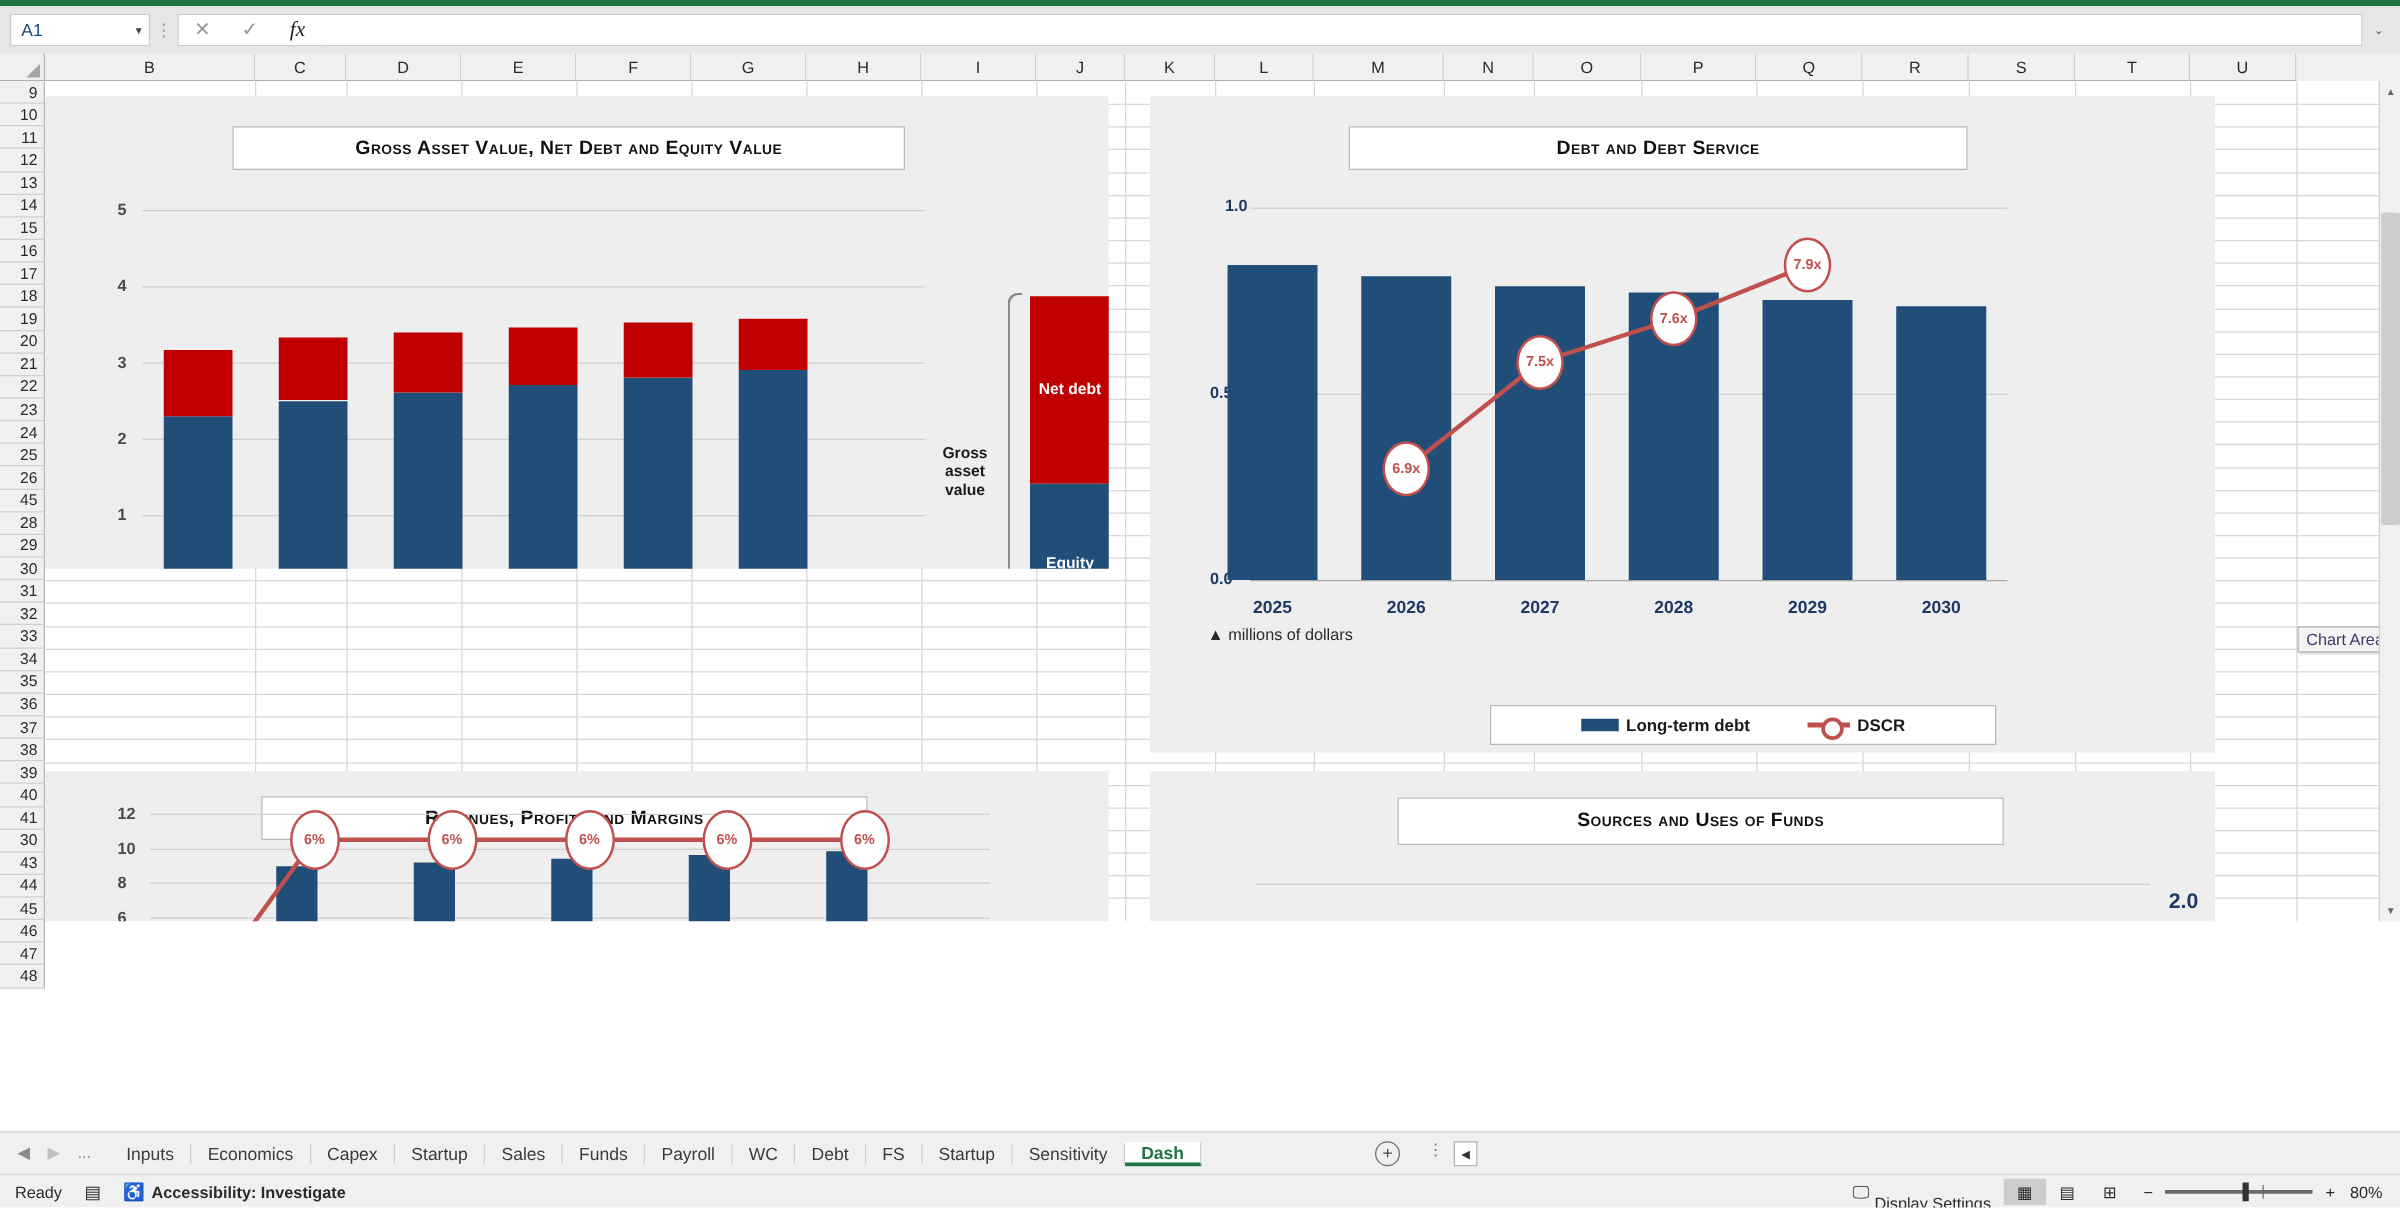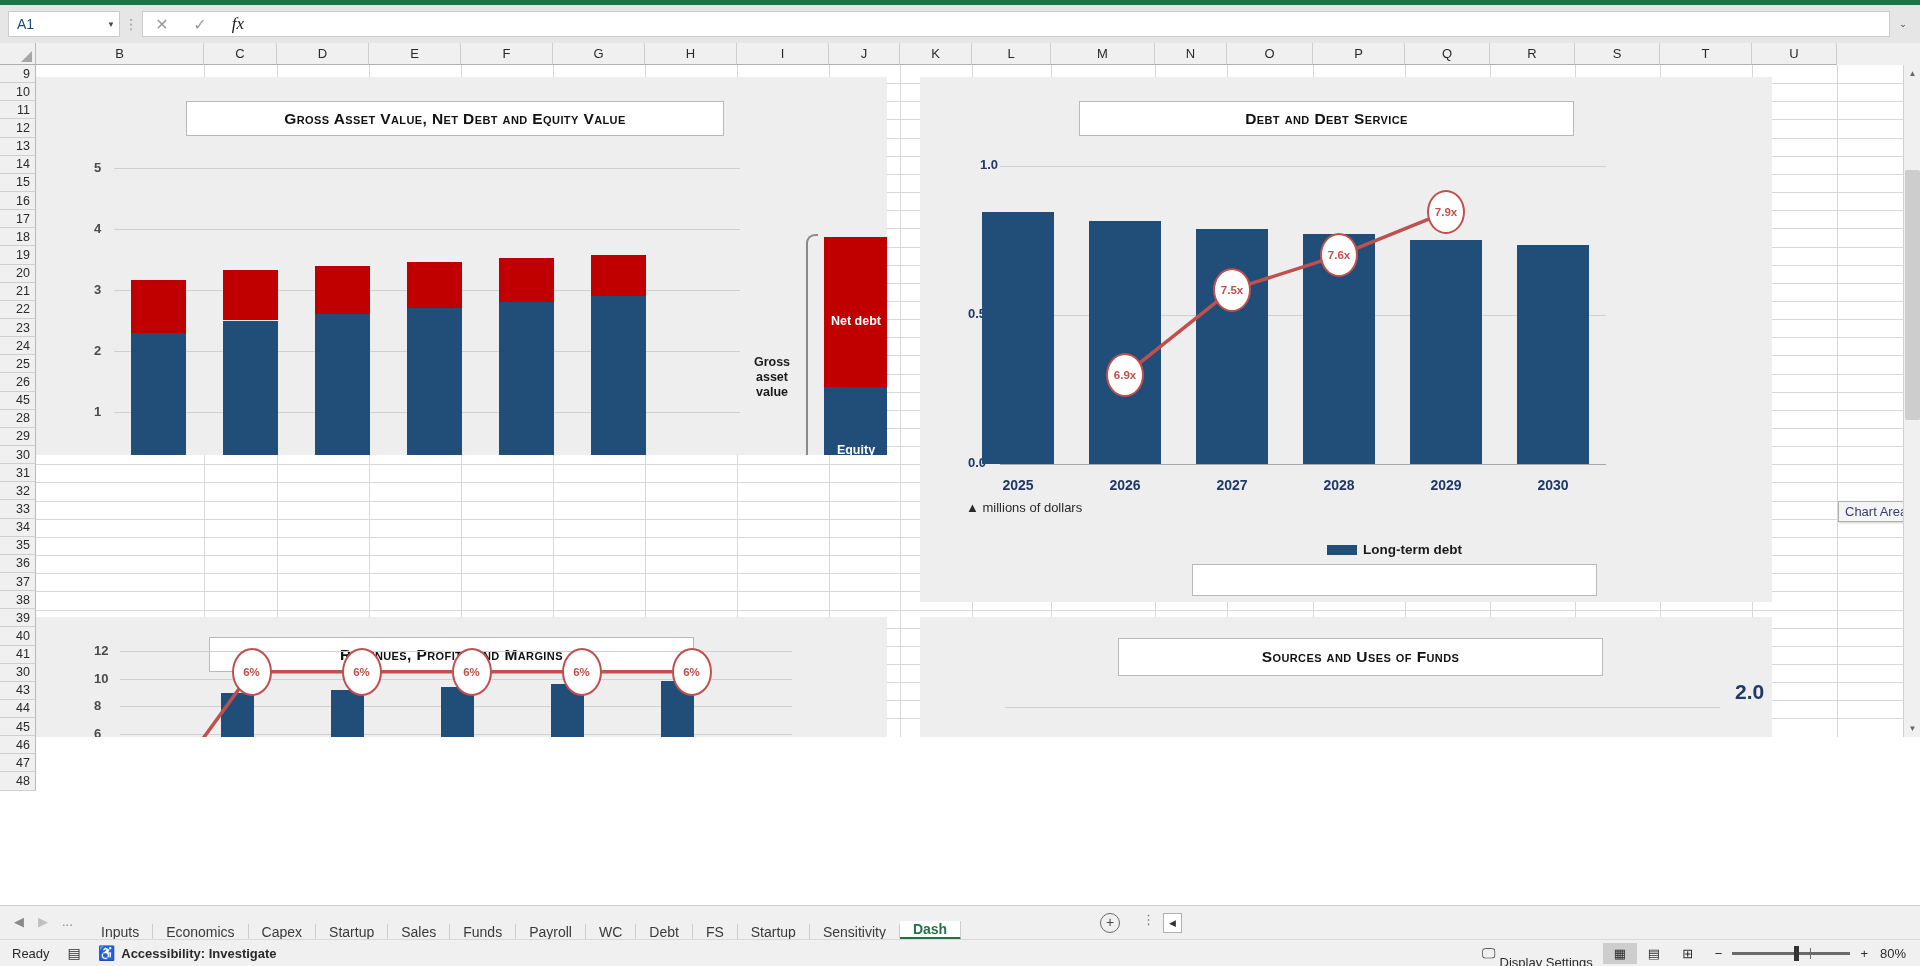--- a/index.html
+++ b/index.html
@@ -101,21 +101,21 @@
   
   .vscroll { position:absolute; right:0; top:65px; width:17px; height:672px; background:#f0f0f0; border-left:1px solid #d0d0d0;}
   .vthumb { position:absolute; left:1px; top:105px; width:15px; height:250px; background:#cdcdcd; border-radius:2px;}
   .sbtn { position:absolute; left:0; width:17px; height:17px; background:#f0f0f0; text-align:center; font-size:8px; color:#666; line-height:17px;}
   .hscroll { position:absolute; left:1205px; bottom:44px; width:700px; height:17px; background:#f0f0f0; }
   .hthumb { position:absolute; left:3px; top:1px; width:640px; height:15px; background:#cdcdcd; border-radius:2px;}
 
   
   .tabbar { position:absolute; left:0; bottom:27px; width:1920px; height:34px; background:#f0f0f0; border-top:1px solid #d0d0d0;}
   .tabnav { position:absolute; left:14px; top:8px; display:flex; gap:14px; font-size:13px; color:#8a8a8a;}
-  .tabs { position:absolute; left:88px; top:0; display:flex; height:34px; align-items:flex-end;}
+  .tabs { position:absolute; left:88px; top:0; display:flex; height:34px; align-items:center;}
   .tab { display:flex; align-items:center; padding:0 13px; font-size:14px; color:#3a3a3a;
      border-right:1px solid #cdcdcd; }
   .tab.active { background:#fff; color:#217346; font-weight:bold; border-bottom:3px solid #217346;
      border-right:1px solid #cdcdcd; }
   .addsheet { position:absolute; left:1100px; top:7px; width:20px; height:20px; border:1.6px solid #6a6a6a;
      border-radius:50%; color:#4a4a4a; font-size:14px; text-align:center; line-height:17px;}
   .tabdots { position:absolute; left:1142px; top:10px; color:#7a7a7a; font-size:13px; line-height:7px;}
   .tabsplit { position:absolute; left:1163px; top:7px; width:19px; height:20px; background:#fff; border:1px solid #b0b0b0;
      text-align:center; font-size:9px; line-height:19px; color:#333;}
 
@@ -312,21 +312,21 @@
           <div class="bar red" style="left: 463px; top: 181.28px; width: 55px; height: 43.92px;"></div>
           <div class="bar navy" style="left: 555px; top: 219.1px; width: 55px; height: 176.9px;"></div>
           <div class="bar red" style="left: 555px; top: 177.62px; width: 55px; height: 41.48px;"></div>
         </div>
       <div id="gav-cats"></div>
 
       <div class="brace" style="left:770px; top:157px; width:12px; height:303px;"></div>
       <div class="gav" style="left:706px; top:278px; width:60px;">Gross asset value</div>
       <div class="bar red" style="left:788px; top:160px; width:64px; height:150px;"></div>
       <div class="bar navy" style="left:788px; top:310px; width:64px; height:150px;"></div>
-      <div class="stackLbl" style="left:788px; top:237px; width:64px;">Net debt</div>
+      <div class="stackLbl" style="left:788px; top:227px; width:64px;">Net debt</div>
       <div class="stackLbl" style="left:788px; top:366px; width:64px;">
         <span>Equity value</span>
       </div>
 
     </div>
 
     <div class="panel" style="left:884px; top:12px; width:852px; height:525px;">
       <div class="chartTitle" style="left:159px; top:24px; width:495px; height:35px;">Debt and Debt Service</div>
 
       <div class="gl" style="left:80px; top:89px; width:606px;"></div>
@@ -361,21 +361,21 @@
           <div class="bubble" style="left: 293px; top: 190.67px; width: 38px; height: 44px;">7.5x</div>
           <div class="bubble" style="left: 400px; top: 156.4px; width: 38px; height: 44px;">7.6x</div>
           <div class="bubble" style="left: 507px; top: 113.19px; width: 38px; height: 44px;">7.9x</div>
         </div>
 
       <div class="footnote" style="left:30px; top:423px;">
         <span class="tri">▲</span>
         <span>millions of dollars</span>
       </div>
 
-      <div class="legendbox" style="left:272px; top:487px; width:405px; height:32px;flex-direction:column;">
+      <div class="legendbox" style="left:272px; top:487px; width:405px; height:32px;">
         <div class="lg-item">
           <span class="lg-swatch"></span>
           <span>Long-term debt</span>
         </div>
         <div class="lg-item">
           <span class="lg-line"></span>
           <span>DSCR</span>
         </div>
       </div>
     </div>
@@ -412,21 +412,21 @@
           <div class="bubble" style="left: 525.5px; top: 30.75px; width: 40px; height: 48px;">6%</div>
           <div class="bubble" style="left: 635.5px; top: 30.75px; width: 40px; height: 48px;">6%</div>
         </div>
     </div>
 
     <div class="panel" style="left:884px; top:552px; width:852px; height:200px;">
       <div class="chartTitle" style="left:198px; top:21px; width:485px; height:38px;">Sources and Uses of Funds</div>
 
       <div class="gl" style="left:85px; top:90px; width:715px;"></div>
 
-      <div class="ax-lbl" style="left:815px; top:63px; font-size:21px;">2.0</div>
+      <div class="ax-lbl" style="left:815px; top:94px; font-size:17px;">2.0</div>
 
       <div id="su-bars">
           <div class="bar" style="left: 460px; top: 119.972px; width: 135px; height: 5.664px; background: rgb(59, 59, 59);"></div>
         </div>
 
     </div>
   </div>
 
   <div class="tooltip" style="left:1838px; top:501px;">Chart Area</div>
 

